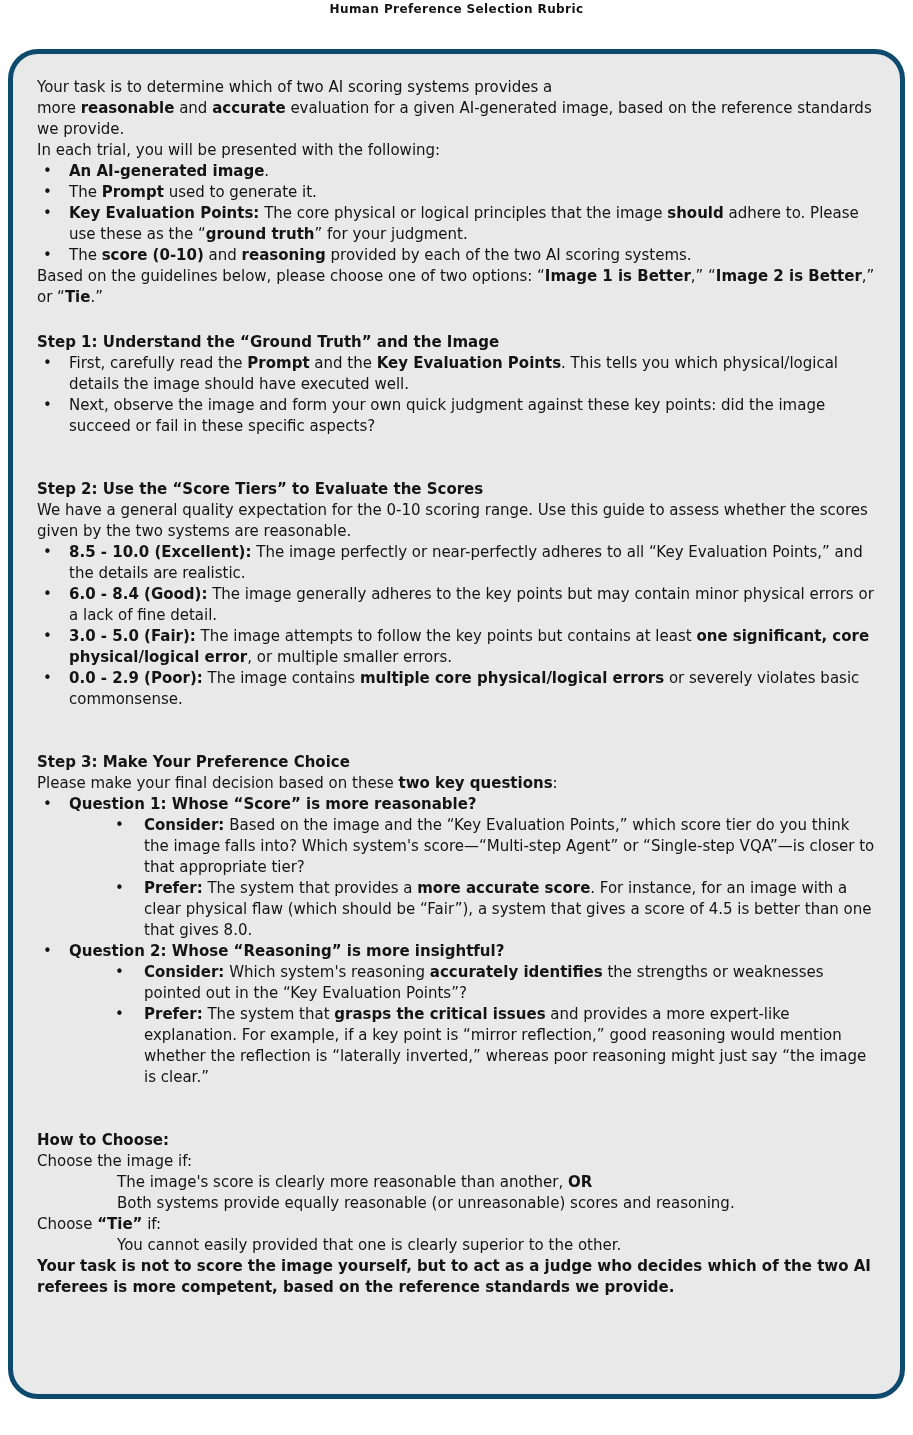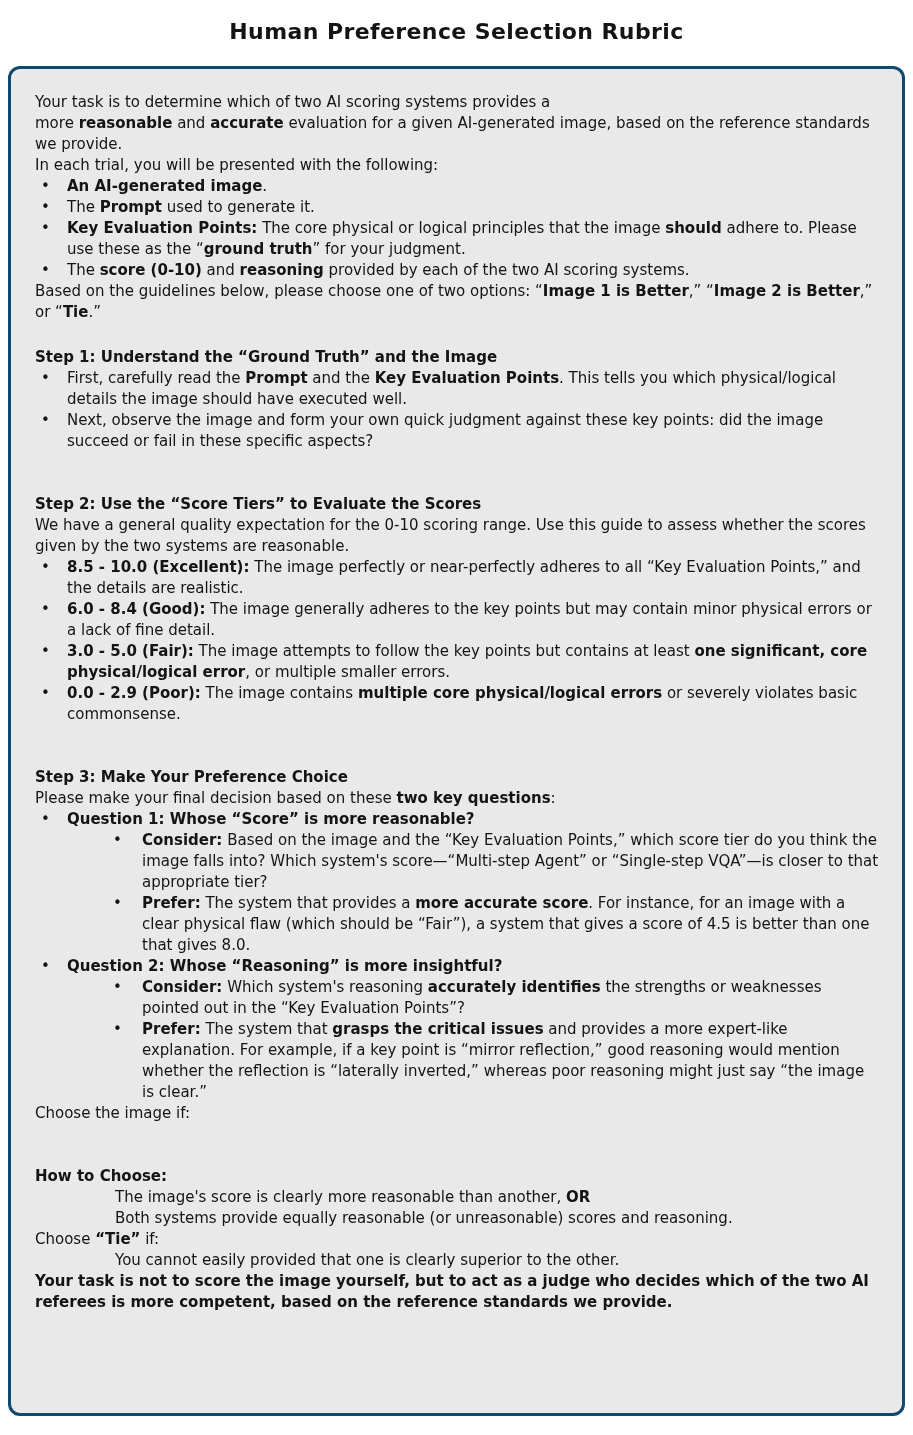--- a/index.html
+++ b/index.html
@@ -12,34 +12,34 @@
   }
   .page {
     position: relative;
     width: 913px;
     height: 1435px;
     background: #ffffff;
     overflow: hidden;
   }
   .title {
     text-align: center;
-    font-size: 22px;
+    font-size: 12px;
     font-weight: bold;
     letter-spacing: 0.4px;
-    padding-top: 19px;
+    padding-top: 2px;
     height: 30px;
   }
   .rubric-box {
     box-sizing: border-box;
     margin: 17px auto 0 auto;
     width: 897px;
     height: 1350px;
     background: #e9e9e9;
-    border: 3px solid #0c4a6e;
-    border-radius: 12px;
+    border: 5px solid #0c4a6e;
+    border-radius: 30px;
     padding: 23px 22px 20px 24px;
     overflow: hidden;
   }
   .blk {
     font-size: 15px;
     line-height: 21px;
     color: #141414;
   }
   .blk.h { font-weight: bold; }
   .blk.b1 { position: relative; padding-left: 32px; }
@@ -75,21 +75,21 @@
       <div class="blk b1"><span class="marker">•</span><span class="b">3.0 - 5.0 (Fair):</span><span> The image attempts to follow the key points but contains at least </span><span class="b">one significant, core physical/logical error</span><span>, or multiple smaller errors.</span></div>
       <div class="blk b1"><span class="marker">•</span><span class="b">0.0 - 2.9 (Poor):</span><span> The image contains </span><span class="b">multiple core physical/logical errors</span><span> or severely violates basic commonsense.</span></div>
       <div class="blk h gap2"><span class="b">Step 3: Make Your Preference Choice</span></div>
       <div class="blk p"><span>Please make your final decision based on these </span><span class="b">two key questions</span><span>:</span></div>
       <div class="blk b1"><span class="marker">•</span><span class="b">Question 1: Whose “Score” is more reasonable?</span></div>
       <div class="blk b2"><span class="marker">•</span><span class="b">Consider:</span><span> Based on the image and the “Key Evaluation Points,” which score tier do you think the image falls into? Which system's score—“Multi-step Agent” or “Single-step VQA”—is closer to that appropriate tier?</span></div>
       <div class="blk b2"><span class="marker">•</span><span class="b">Prefer:</span><span> The system that provides a </span><span class="b">more accurate score</span><span>. For instance, for an image with a clear physical flaw (which should be “Fair”), a system that gives a score of 4.5 is better than one that gives 8.0.</span></div>
       <div class="blk b1"><span class="marker">•</span><span class="b">Question 2: Whose “Reasoning” is more insightful?</span></div>
       <div class="blk b2"><span class="marker">•</span><span class="b">Consider:</span><span> Which system's reasoning </span><span class="b">accurately identifies</span><span> the strengths or weaknesses pointed out in the “Key Evaluation Points”?</span></div>
       <div class="blk b2"><span class="marker">•</span><span class="b">Prefer:</span><span> The system that </span><span class="b">grasps the critical issues</span><span> and provides a more expert-like explanation. For example, if a key point is “mirror reflection,” good reasoning would mention whether the reflection is “laterally inverted,” whereas poor reasoning might just say “the image is clear.”</span></div>
+      <div class="blk h gap2"><span class="b">How to Choose:</span></div>
       <div class="blk p"><span>Choose the image if:</span></div>
-      <div class="blk h gap2"><span class="b">How to Choose:</span></div>
       <div class="blk ind"><span>The image's score is clearly more reasonable than another, </span><span class="b">OR</span></div>
       <div class="blk ind"><span>Both systems provide equally reasonable (or unreasonable) scores and reasoning.</span></div>
       <div class="blk p"><span>Choose </span><span class="b">“Tie”</span><span> if:</span></div>
       <div class="blk ind"><span>You cannot easily provided that one is clearly superior to the other.</span></div>
       <div class="blk p"><span class="b">Your task is not to score the image yourself, but to act as a judge who decides which of the two AI referees is more competent, based on the reference standards we provide.</span></div>
     </div>
 </div>
 
 </body></html>

